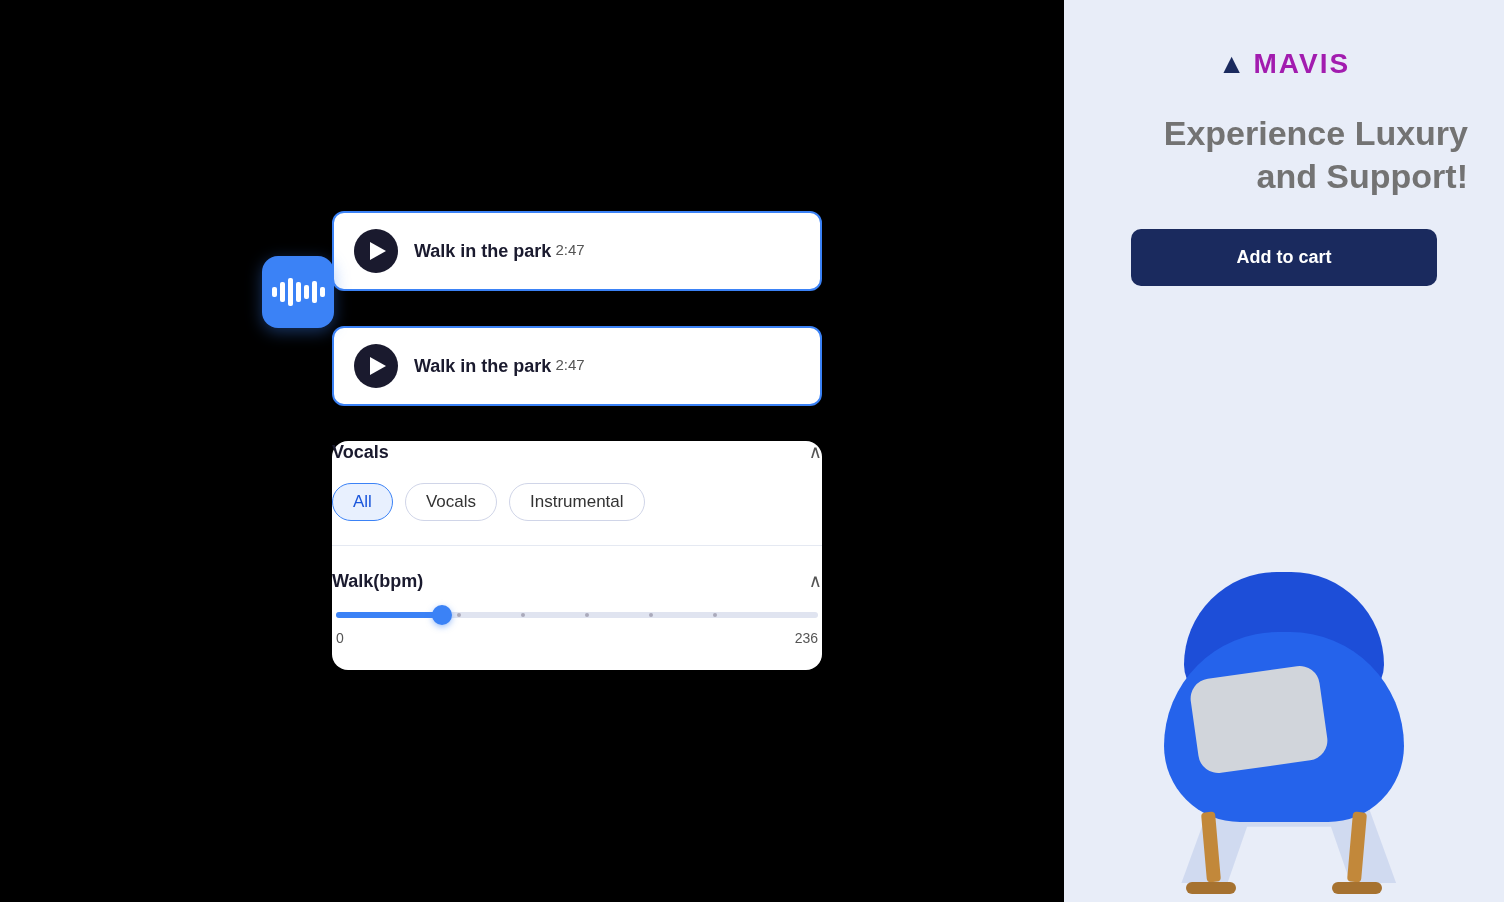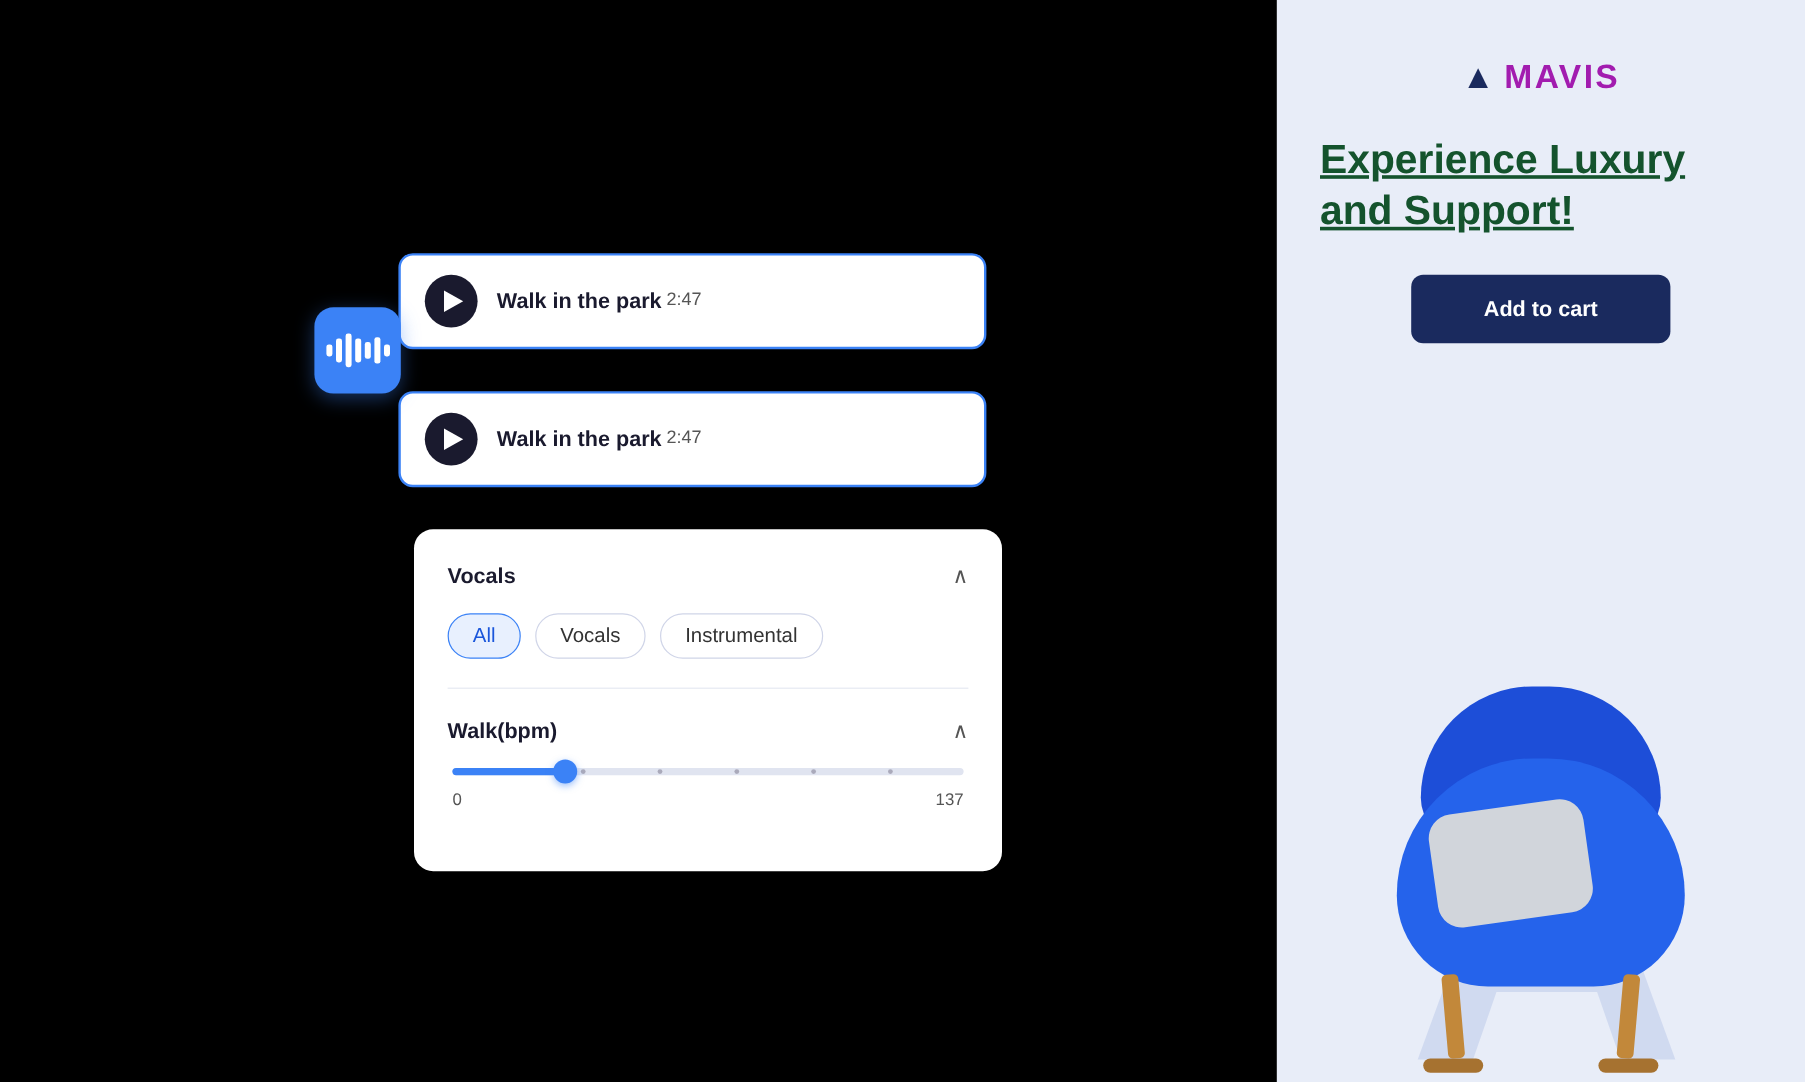--- a/index.html
+++ b/index.html
@@ -128,23 +128,21 @@
     }
 
     
     .filter-panel {
       position: absolute;
       left: 100px;
       top: 340px;
       width: 490px;
       background: #fff;
       border-radius: 16px;
-      padding: 28px;
       box-shadow: 0 4px 24px rgba(0,0,0,0.12);
-      margin-left: 13px;
     }
 
     .filter-section {
       margin-bottom: 24px;
     }
 
     .filter-header {
       display: flex;
       justify-content: space-between;
       align-items: center;
@@ -290,38 +288,37 @@
     .brand-name {
       font-size: 28px;
       font-weight: 700;
       color: #a21caf;
       letter-spacing: 2px;
     }
 
     .brand-tagline {
       font-size: 34px;
       font-weight: 800;
-      color: #14532d;
-      text-align: left;
+      color: #737373;
+      text-align: right;
       line-height: 1.25;
       margin-bottom: 32px;
-      text-decoration: underline;
     }
 
     .add-to-cart-btn {
       background: #1a2a5e;
       color: #fff;
       border: none;
       border-radius: 10px;
       padding: 18px 48px;
       font-size: 18px;
       font-weight: 600;
       cursor: pointer;
       margin-bottom: 48px;
-      width: 216px;
+      width: 306px;
     }
 
     
     .chair-area {
       position: relative;
       width: 100%;
       flex: 1;
       display: flex;
       align-items: flex-end;
       justify-content: center;
@@ -493,21 +490,21 @@
                 <span class="slider-dot"></span>
                 <span class="slider-dot"></span>
                 <span class="slider-dot"></span>
                 <span class="slider-dot"></span>
                 <span class="slider-dot"></span>
               </div>
               <div class="slider-thumb"></div>
             </div>
             <div class="slider-range-labels">
               <span>0</span>
-              <span>137</span>
+              <span>236</span>
             </div>
           </div>
         </div>
 
         
 
       </div>
 
     </div>
   </div>

